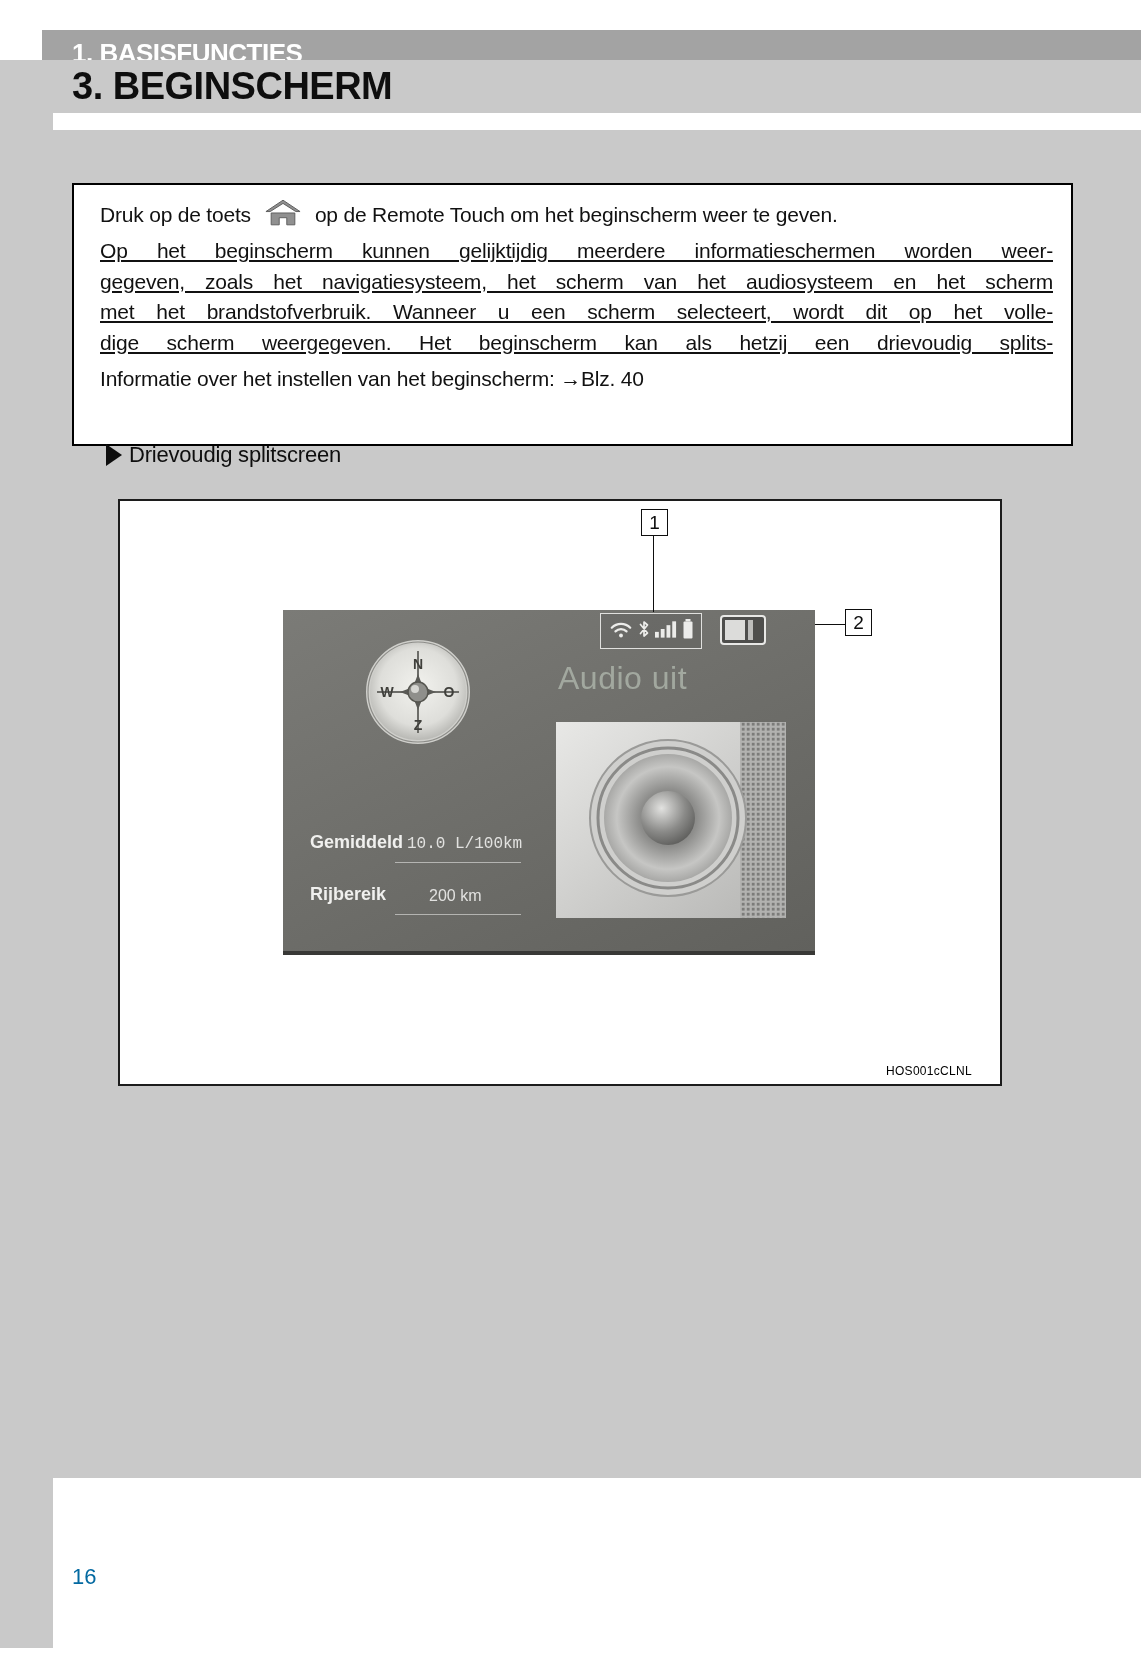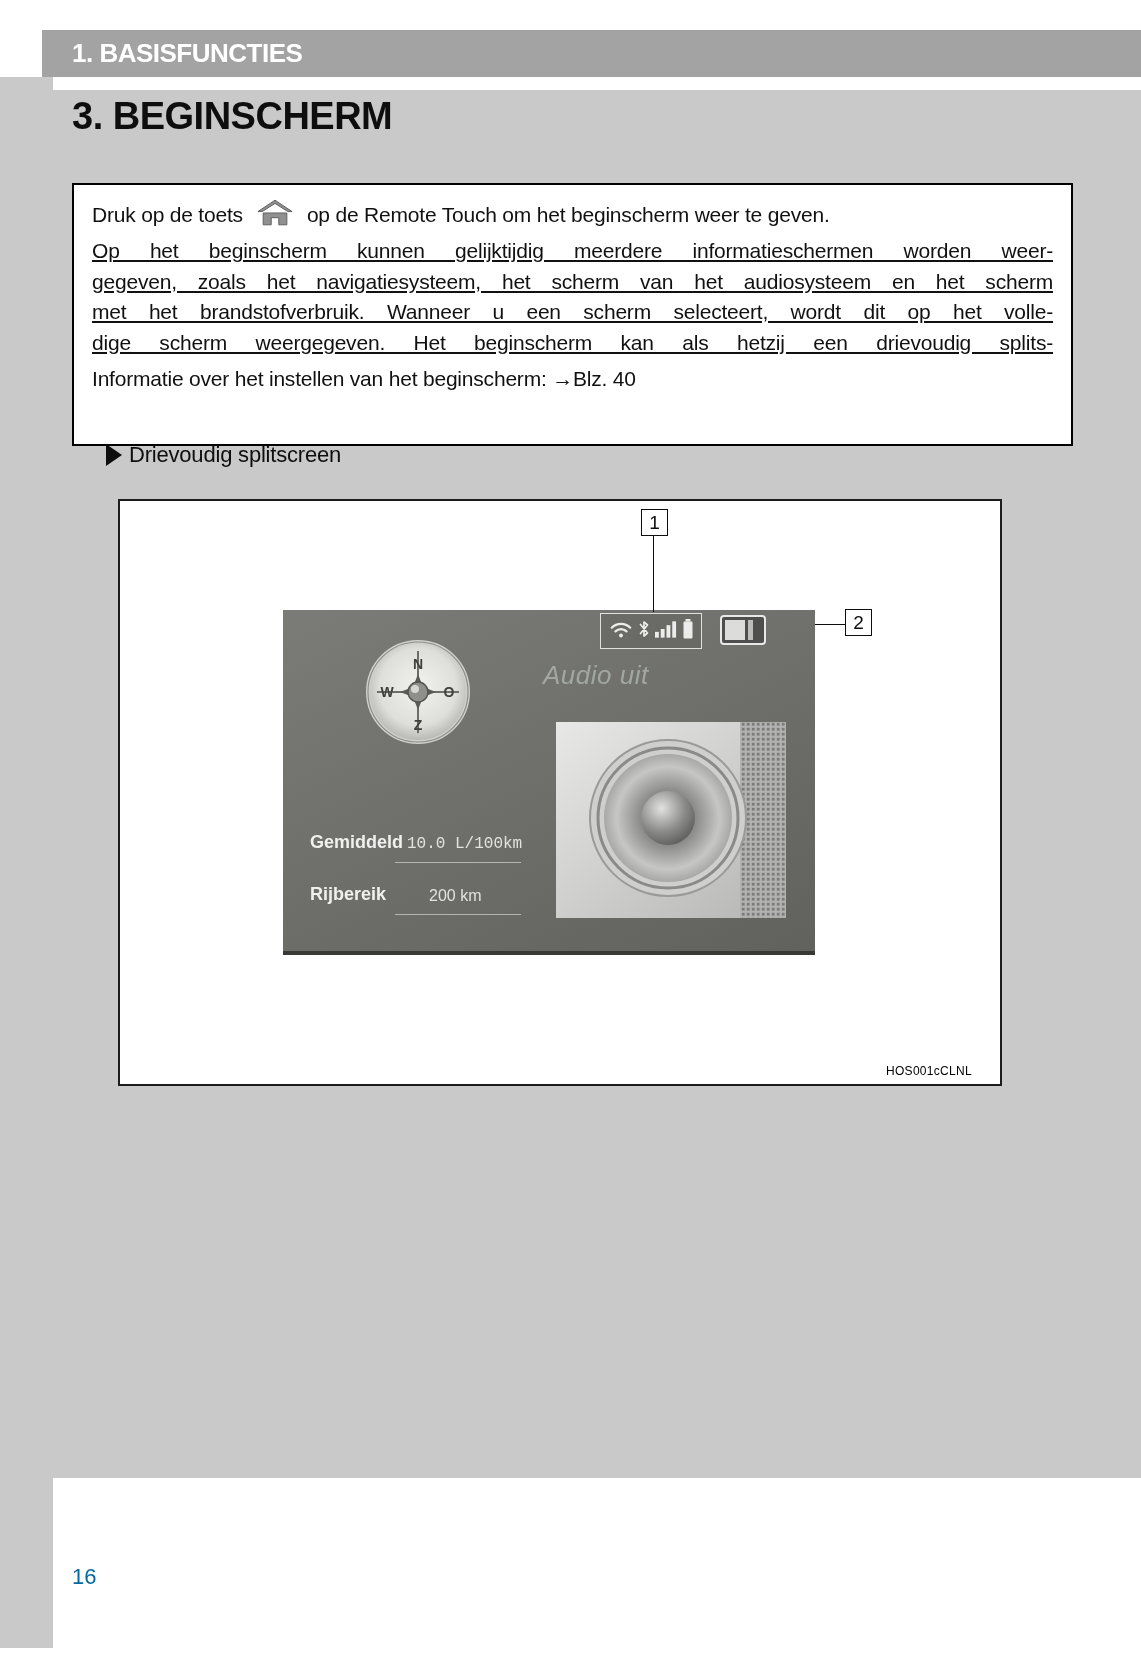--- a/index.html
+++ b/index.html
@@ -11,37 +11,37 @@
 
   
   .chapter-bar {
     position:absolute; left:42px; top:30px; width:1099px; height:47px;
     background:#a3a3a3; display:flex; align-items:center;
   }
   .chapter-bar span {
     margin-left:30px; color:#ffffff; font-size:26px; font-weight:800; letter-spacing:-0.5px;
   }
   .section-band {
-    position:absolute; left:0; top:90px; width:1141px; height:53px;
+    position:absolute; left:0; top:60px; width:1141px; height:53px;
     background:#c9c9c9; display:flex; align-items:center;
   }
   .section-band h1 {
     margin-left:72px; color:#0e0e0e; font-size:38px; font-weight:800; letter-spacing:-0.5px;
   }
   .left-stripe {
     position:absolute; left:0; top:77px; width:53px; height:1571px; background:#c9c9c9;
   }
   .content-panel {
     position:absolute; left:42px; top:130px; width:1099px; height:1348px; background:#c9c9c9;
   }
 
   
   .info-box {
     position:absolute; left:72px; top:183px; width:1001px; height:263px;
-    background:#ffffff; border:2px solid #000000; padding:13px 18px 12px 18px;
+    background:#ffffff; border:2px solid #000000; padding:13px 18px 12px 26px;
     color:#111111;
   }
   .p1 { display:flex; align-items:center; font-size:21px; height:34px; letter-spacing:-0.2px; }
   .p1 .home-icon { margin:0 14px; flex:0 0 auto; }
   .p2 { margin-top:4px; }
   .p2 .ln { font-size:21px; line-height:30.5px; letter-spacing:-0.2px; white-space:normal;text-decoration:underline; }
   .p2 .just { text-align:justify; text-align-last:justify; }
   .p3 { margin-top:9px; font-size:21px; letter-spacing:-0.2px; }
 
   
@@ -72,21 +72,21 @@
   .img-code { position:absolute; right:28px; bottom:6px; font-size:12px; color:#000000; letter-spacing:0.3px;margin-top:8px; }
 
   
   .screen {
     position:absolute; left:163px; top:109px; width:532px; height:345px;
     background:linear-gradient(155deg, #7b7b77 0%, #6e6e6a 50%, #61615d 100%);
     border-bottom:4px solid #383836; overflow:hidden;
   }
   .compass { position:absolute; left:83px; top:30px; }
   .audio-status {
-    position:absolute; left:260px; top:50px; font-size:26px; color:#a2a89f; letter-spacing:0.5px;font-style:italic;
+    position:absolute; left:275px; top:50px; font-size:32px; color:#a2a89f; letter-spacing:0.5px;
   }
   .status-box {
     position:absolute; left:317px; top:3px; width:102px; height:36px;
     border:1.5px solid #e0e0de; display:flex; align-items:center; justify-content:center; gap:5px;
     background:rgba(0,0,0,0.07);
   }
   .layout-icon-slot { position:absolute; left:437px; top:5px; }
   .speaker { position:absolute; left:273px; top:112px; }
   .data-row { position:absolute; left:0; top:0; width:270px; }
   .row1 { top:222px; } .row2 { top:274px; }

